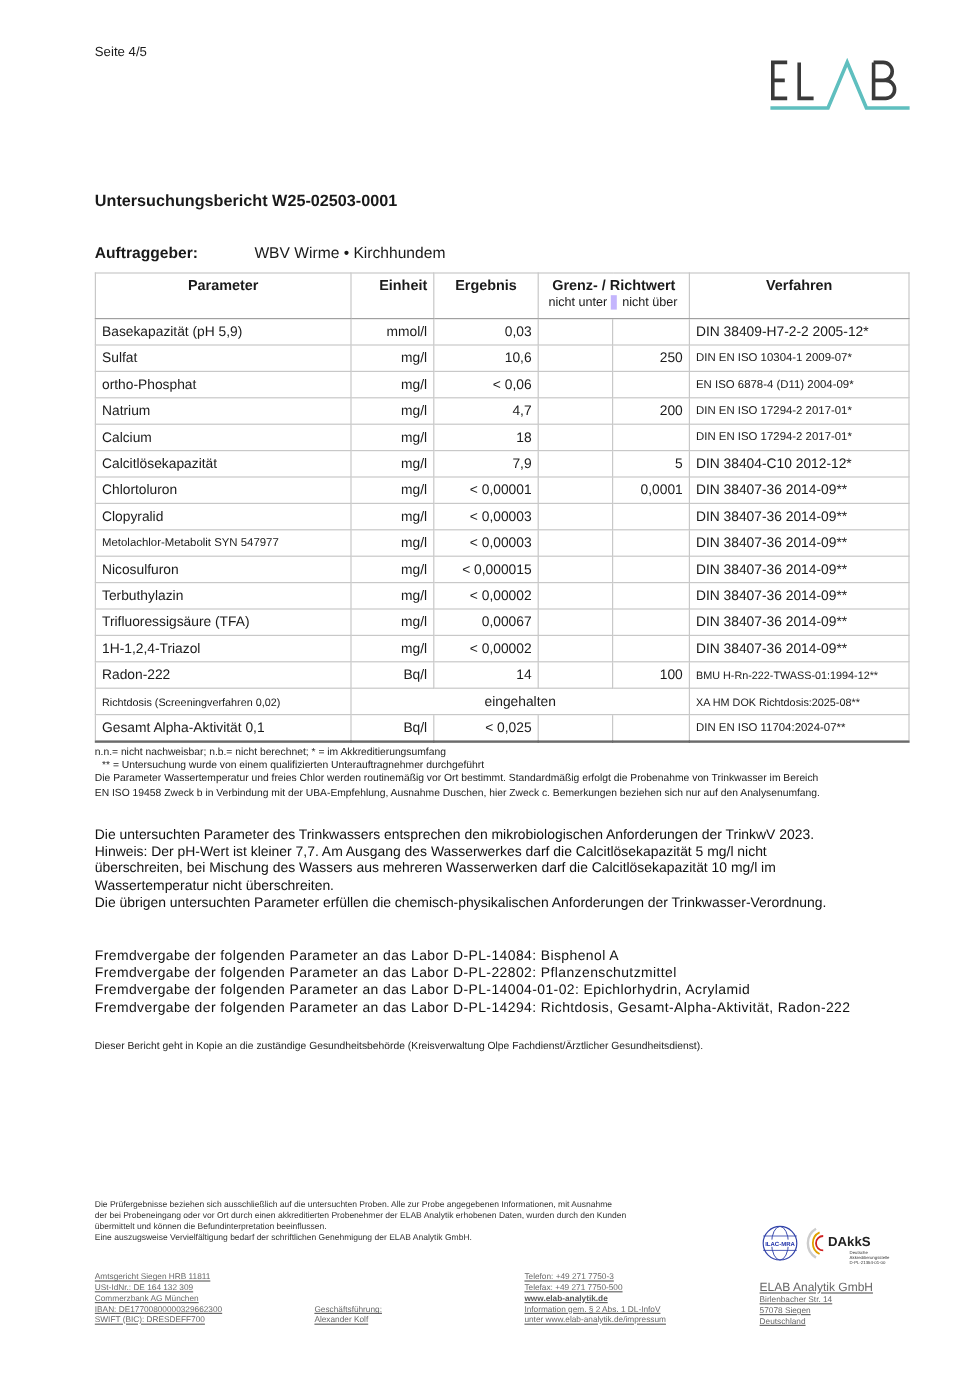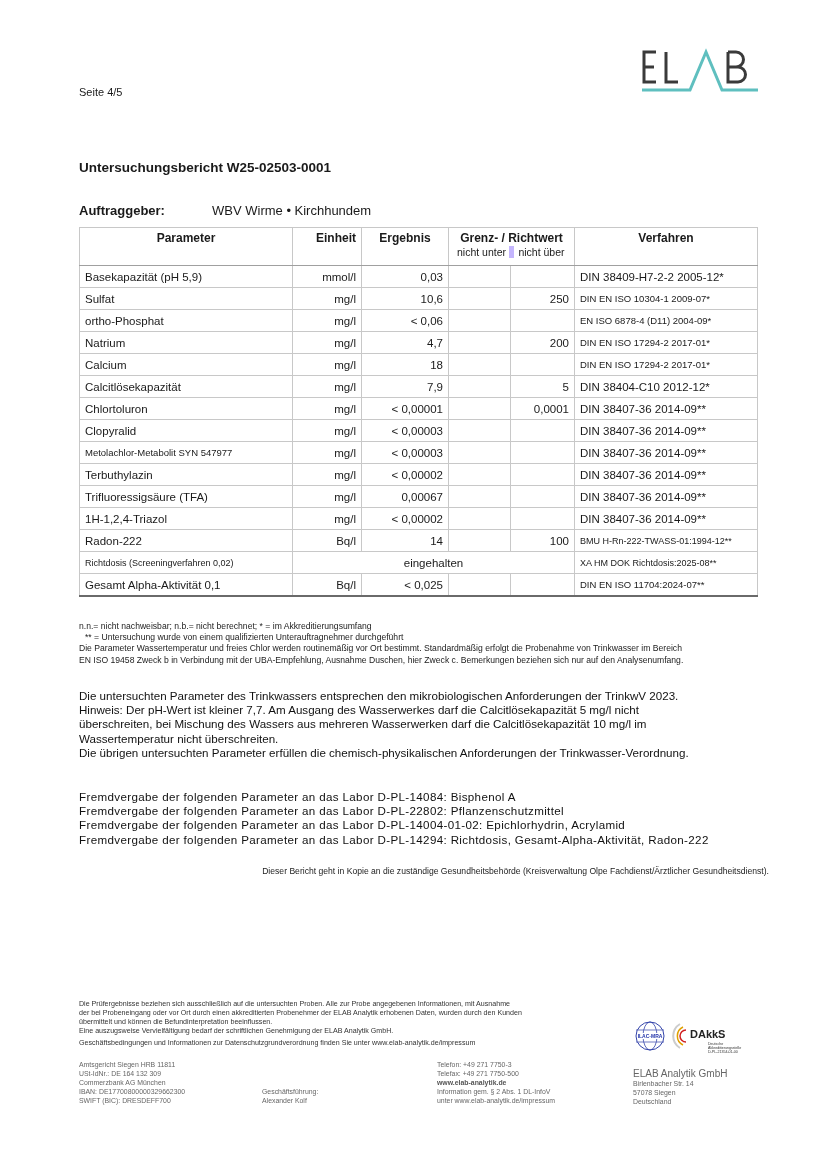--- a/index.html
+++ b/index.html
@@ -1,19 +1,19 @@
 <!DOCTYPE html>
 <html><head>
 <meta charset="utf-8">
 <style>
   html, body { margin: 0; padding: 0; background: #ffffff; }
   body { width: 814px; height: 1152px; position: relative; overflow: hidden;
          font-family: "Liberation Sans", sans-serif; color: #1a1a1a; }
   .abs { position: absolute; }
-  #page-no { left: 79px; top: 38px; font-size: 11px; margin-top: 48px; }
+  #page-no { left: 79px; top: 38px; font-size: 11px; }
   #logo { left: 640px; top: 46px; width: 120px; height: 48px; }
   #title { left: 79px; top: 160px; font-size: 13.5px; font-weight: bold; }
   #client-label { left: 79px; top: 203px; font-size: 13px; font-weight: bold; }
   #client-value { left: 212px; top: 203px; font-size: 13px; }
 
   table#results { position: absolute; left: 79px; top: 227px; width: 678px;
     border-collapse: collapse; border: 1px solid #7a7a7a; border-bottom: 2px solid #6a6a6a;
     font-size: 11.5px; table-layout: fixed; }
   #results th, #results td { border: 1px solid #c8c8c8; padding: 0 5px; height: 21px;
     white-space: nowrap; overflow: hidden; }
@@ -23,25 +23,25 @@
   .small { font-size: 9.5px; }
   .smaller { font-size: 9px; }
   .subhead { display: flex; font-weight: normal; font-size: 10.5px; margin-top: 1px; }
   .subhead span { flex: 1; text-align: center; }
   .subhead span:first-child { border-right: 5px solid #c4b5fd; }
 
   #notes { left: 79px; top: 621px; width: 680px; font-size: 8.6px; line-height: 11.2px; color: #222; }
   #notes .indent { padding-left: 6px; }
   #assessment { left: 79px; top: 689px; width: 690px; font-size: 11.6px; line-height: 14.2px; color: #111; }
   #subcontract { left: 79px; top: 790px; width: 690px; font-size: 11.6px; line-height: 14.2px; letter-spacing: 0.35px; color: #111; }
-  #copy-note { left: 79px; top: 866px; width: 690px; font-size: 8.6px; color: #222; text-align: right; }
+  #copy-note { left: 79px; top: 866px; width: 690px; font-size: 8.6px; color: #222; }
 
   #legal { left: 79px; top: 1000px; width: 540px; font-size: 7.1px; line-height: 9.1px; color: #333; }
   #legal .gap { margin-top: 3px; }
-  .foot { font-size: 6.9px; line-height: 8.9px; color: #666; }
+  .foot { font-size: 6.9px; line-height: 8.9px; color: #666; text-decoration: underline; }
   #foot-col1 { left: 79px; top: 1061px; }
   #foot-col2 { left: 262px; top: 1088px; }
   #foot-col3 { left: 437px; top: 1061px; }
   #foot-col3 .bold { font-weight: bold; color: #555; }
   #foot-col4 { left: 633px; top: 1068px; }
   #foot-col4 .company { font-size: 10px; color: #666; line-height: 12px; }
   #accred { left: 634px; top: 1018px; width: 130px; height: 40px; }
 </style>
 </head>
 <body>
@@ -152,20 +152,28 @@
       </tr>
       <tr>
         <td class="small">Metolachlor-Metabolit SYN 547977</td>
         <td class="r">mg/l</td>
         <td class="r">&lt; 0,00003</td>
         <td class="r"></td>
         <td class="r"></td>
         <td>DIN 38407-36 2014-09**</td>
       </tr>
       <tr>
+        <td>Nicosulfuron</td>
+        <td class="r">mg/l</td>
+        <td class="r">&lt; 0,000015</td>
+        <td class="r"></td>
+        <td class="r"></td>
+        <td>DIN 38407-36 2014-09**</td>
+      </tr>
+      <tr>
         <td>Terbuthylazin</td>
         <td class="r">mg/l</td>
         <td class="r">&lt; 0,00002</td>
         <td class="r"></td>
         <td class="r"></td>
         <td>DIN 38407-36 2014-09**</td>
       </tr>
       <tr>
         <td>Trifluoressigsäure (TFA)</td>
         <td class="r">mg/l</td>
@@ -228,21 +236,20 @@
   <div>Fremdvergabe der folgenden Parameter an das Labor D-PL-14294: Richtdosis, Gesamt-Alpha-Aktivität, Radon-222</div>
 </div>
 
 <div class="abs" id="copy-note">Dieser Bericht geht in Kopie an die zuständige Gesundheitsbehörde (Kreisverwaltung Olpe Fachdienst/Ärztlicher Gesundheitsdienst).</div>
 
 <div class="abs" id="legal">
   <div>Die Prüfergebnisse beziehen sich ausschließlich auf die untersuchten Proben. Alle zur Probe angegebenen Informationen, mit Ausnahme</div>
   <div>der bei Probeneingang oder vor Ort durch einen akkreditierten Probenehmer der ELAB Analytik erhobenen Daten, wurden durch den Kunden</div>
   <div>übermittelt und können die Befundinterpretation beeinflussen.</div>
   <div>Eine auszugsweise Vervielfältigung bedarf der schriftlichen Genehmigung der ELAB Analytik GmbH.</div>
-  <div class="gap">Geschäftsbedingungen und Informationen zur Datenschutzgrundverordnung finden Sie unter www.elab-analytik.de/impressum</div>
 </div>
 
 <svg class="abs" id="accred" viewBox="0 0 130 40">
   <g>
     <circle cx="16" cy="18" r="14" fill="none" stroke="#3344aa" stroke-width="1"></circle>
     <ellipse cx="16" cy="18" rx="7" ry="14" fill="none" stroke="#3344aa" stroke-width="0.8"></ellipse>
     <line x1="2" y1="12" x2="30" y2="12" stroke="#3344aa" stroke-width="0.7"></line>
     <line x1="2" y1="24" x2="30" y2="24" stroke="#3344aa" stroke-width="0.7"></line>
     <rect x="3" y="15" width="26" height="6" fill="#ffffff"></rect>
     <text x="16" y="20" font-size="5" text-anchor="middle" fill="#2233aa" font-family="Liberation Sans, sans-serif" font-weight="bold">ILAC-MRA</text>

